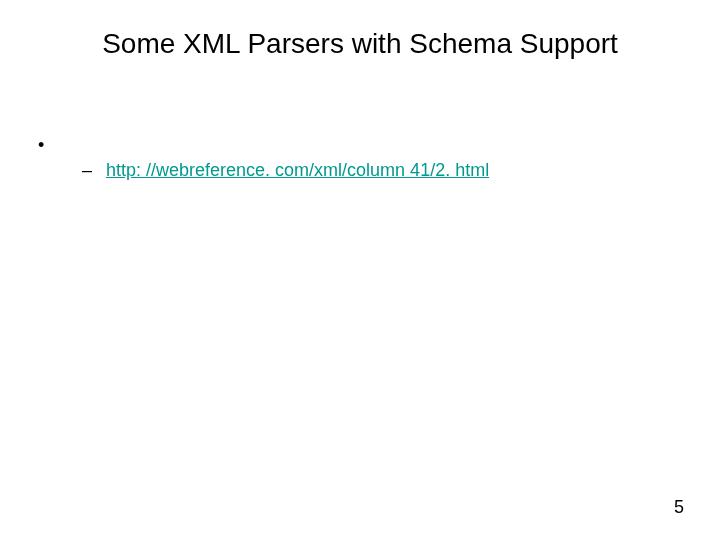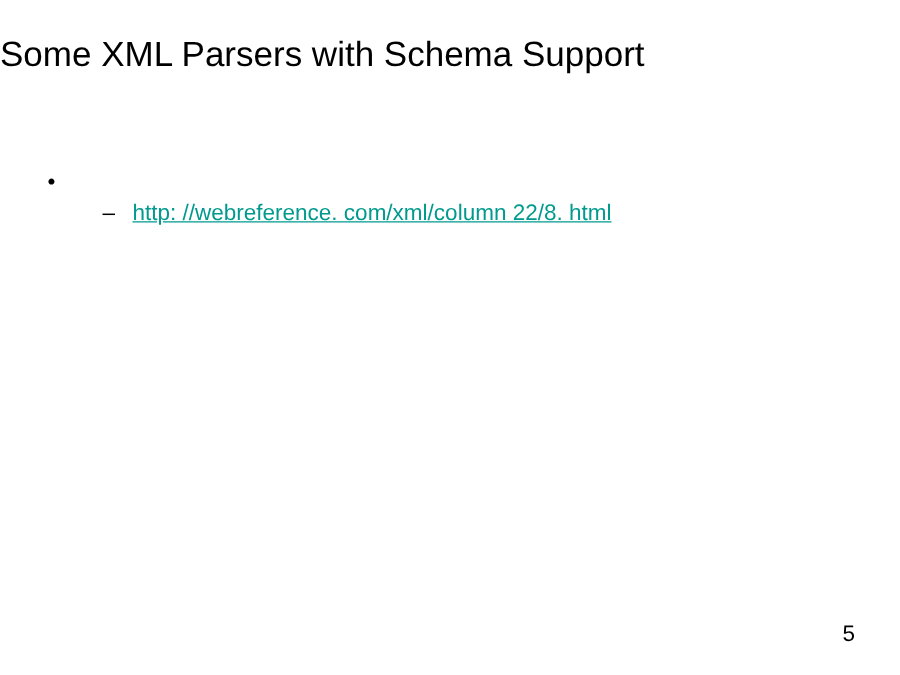--- a/index.html
+++ b/index.html
@@ -15,21 +15,21 @@
     width: 720px;
     height: 540px;
     position: relative;
     box-sizing: border-box;
   }
   .title {
     position: absolute;
     top: 28px;
     left: 0;
     width: 720px;
-    text-align: left;
+    text-align: center;
     font-size: 28px;
     color: #000;
     font-weight: 400;
   }
   .body {
     position: absolute;
     top: 135px;
     left: 38px;
     right: 38px;
     font-size: 18px;
@@ -75,19 +75,19 @@
 <div class="slide">
 
   <div class="title">Some XML Parsers with Schema Support</div>
 
   <div class="body">
     <div class="bullet-l1">
       <span class="marker">•</span>
     </div>
     <div class="bullet-l2">
       <span class="marker">–</span>
-      <a class="link">http: //webreference. com/xml/column 22/8. html</a>
+      <a class="link">http: //webreference. com/xml/column 41/2. html</a>
     </div>
   </div>
 
   <div class="page-number">5</div>
 
 </div>
 
 </body></html>

